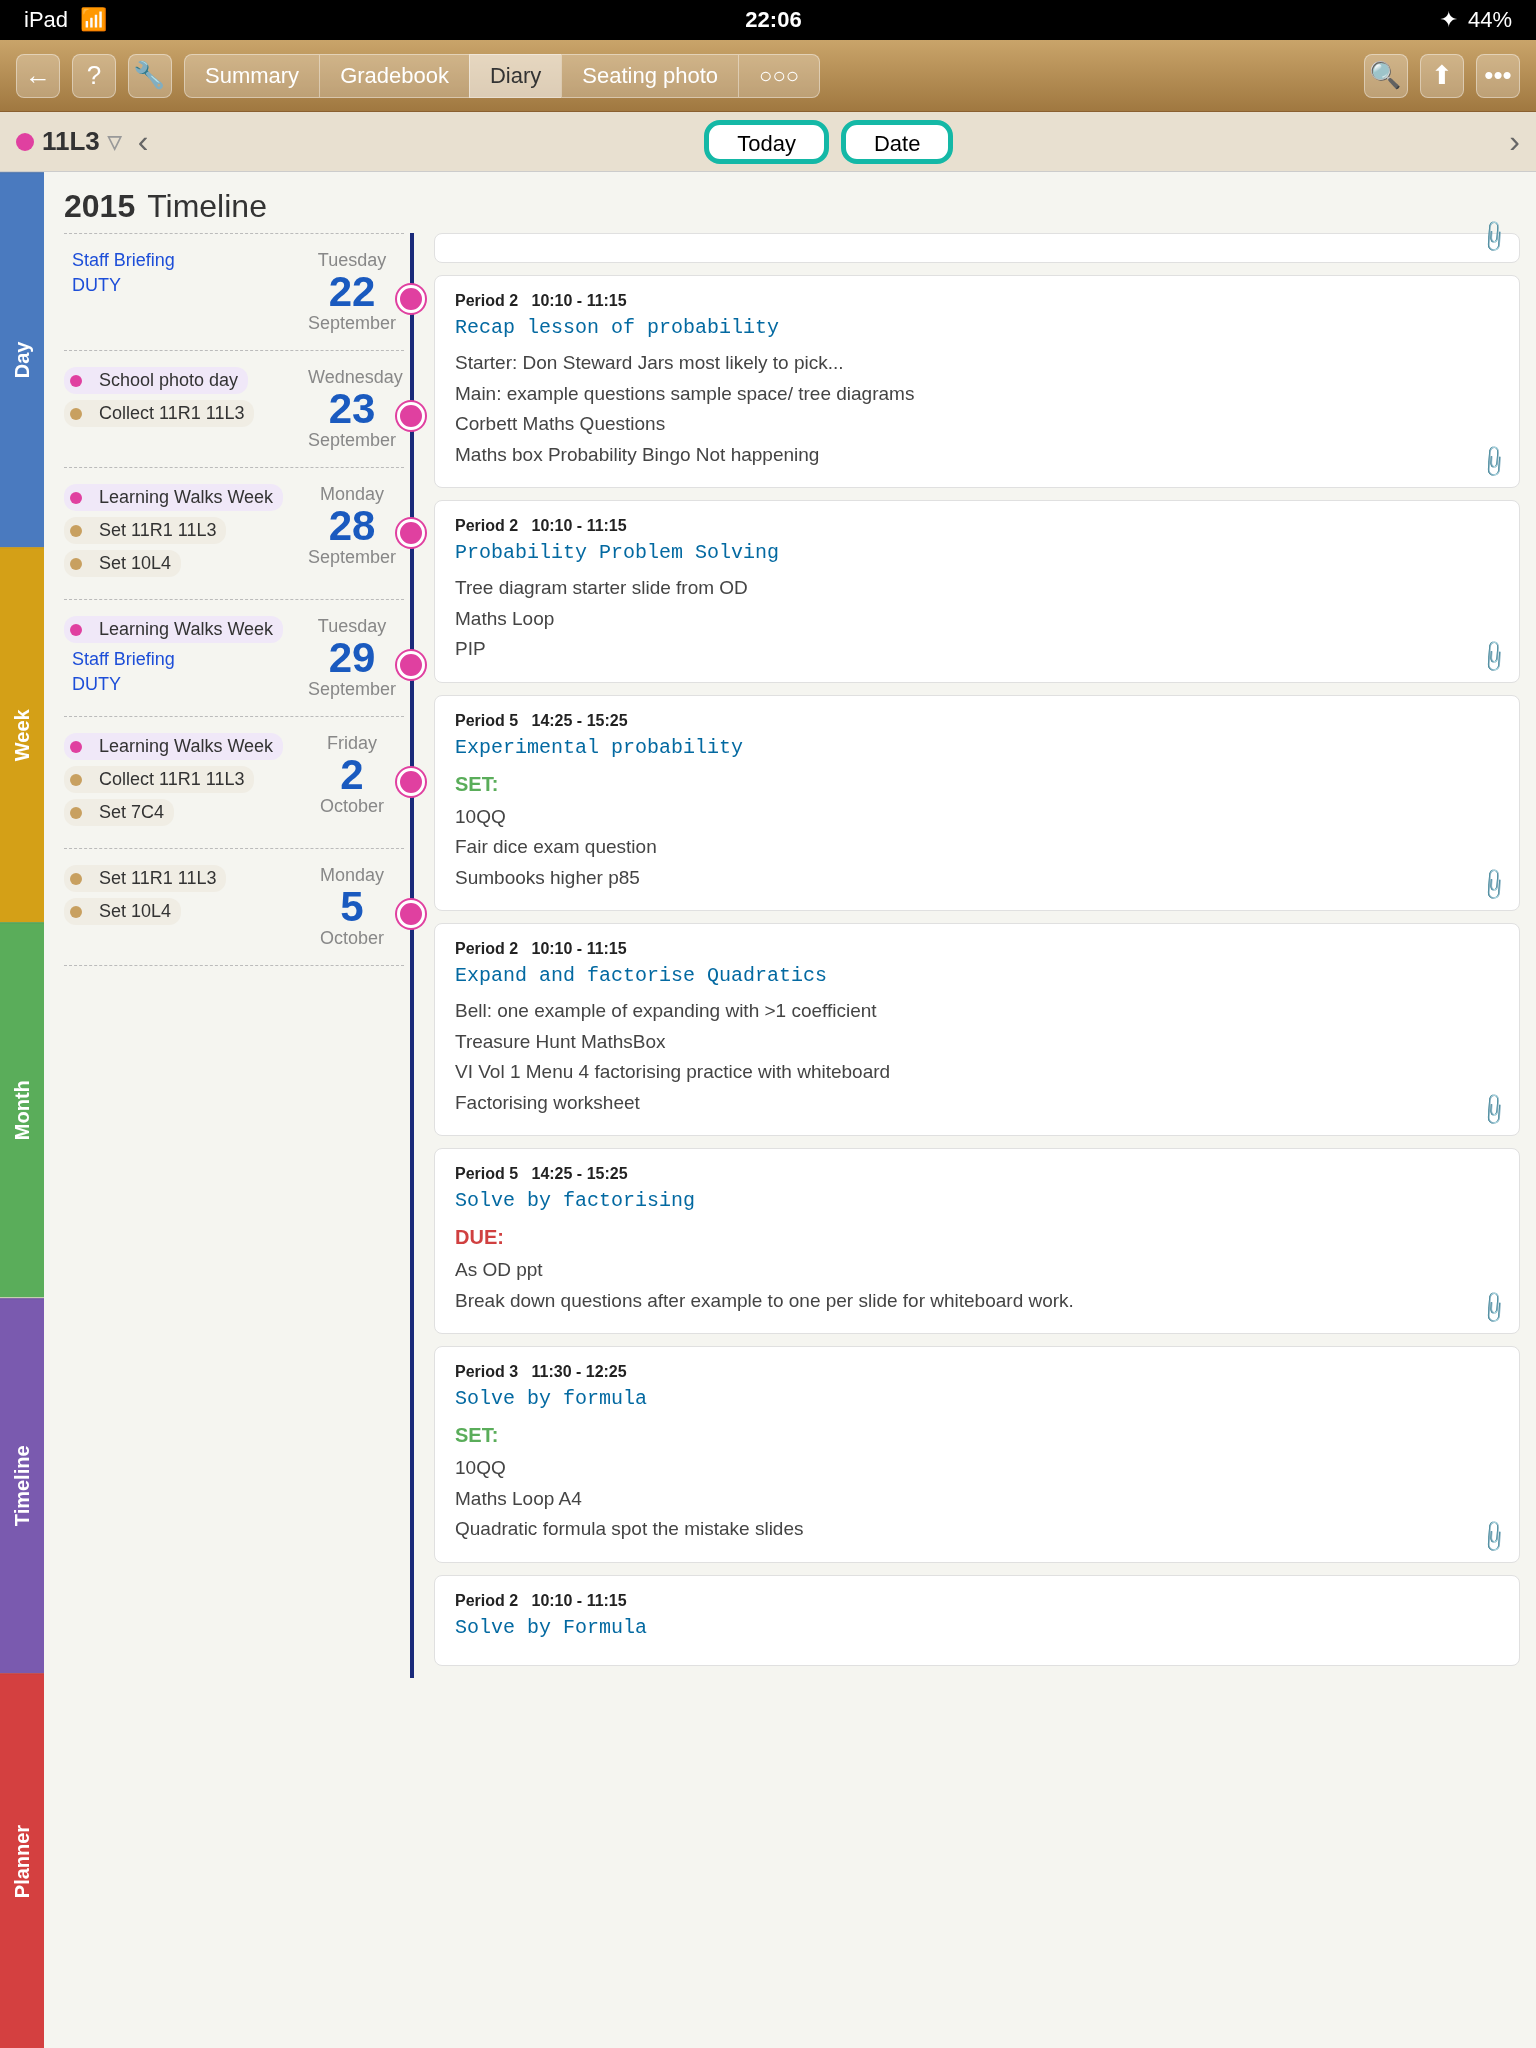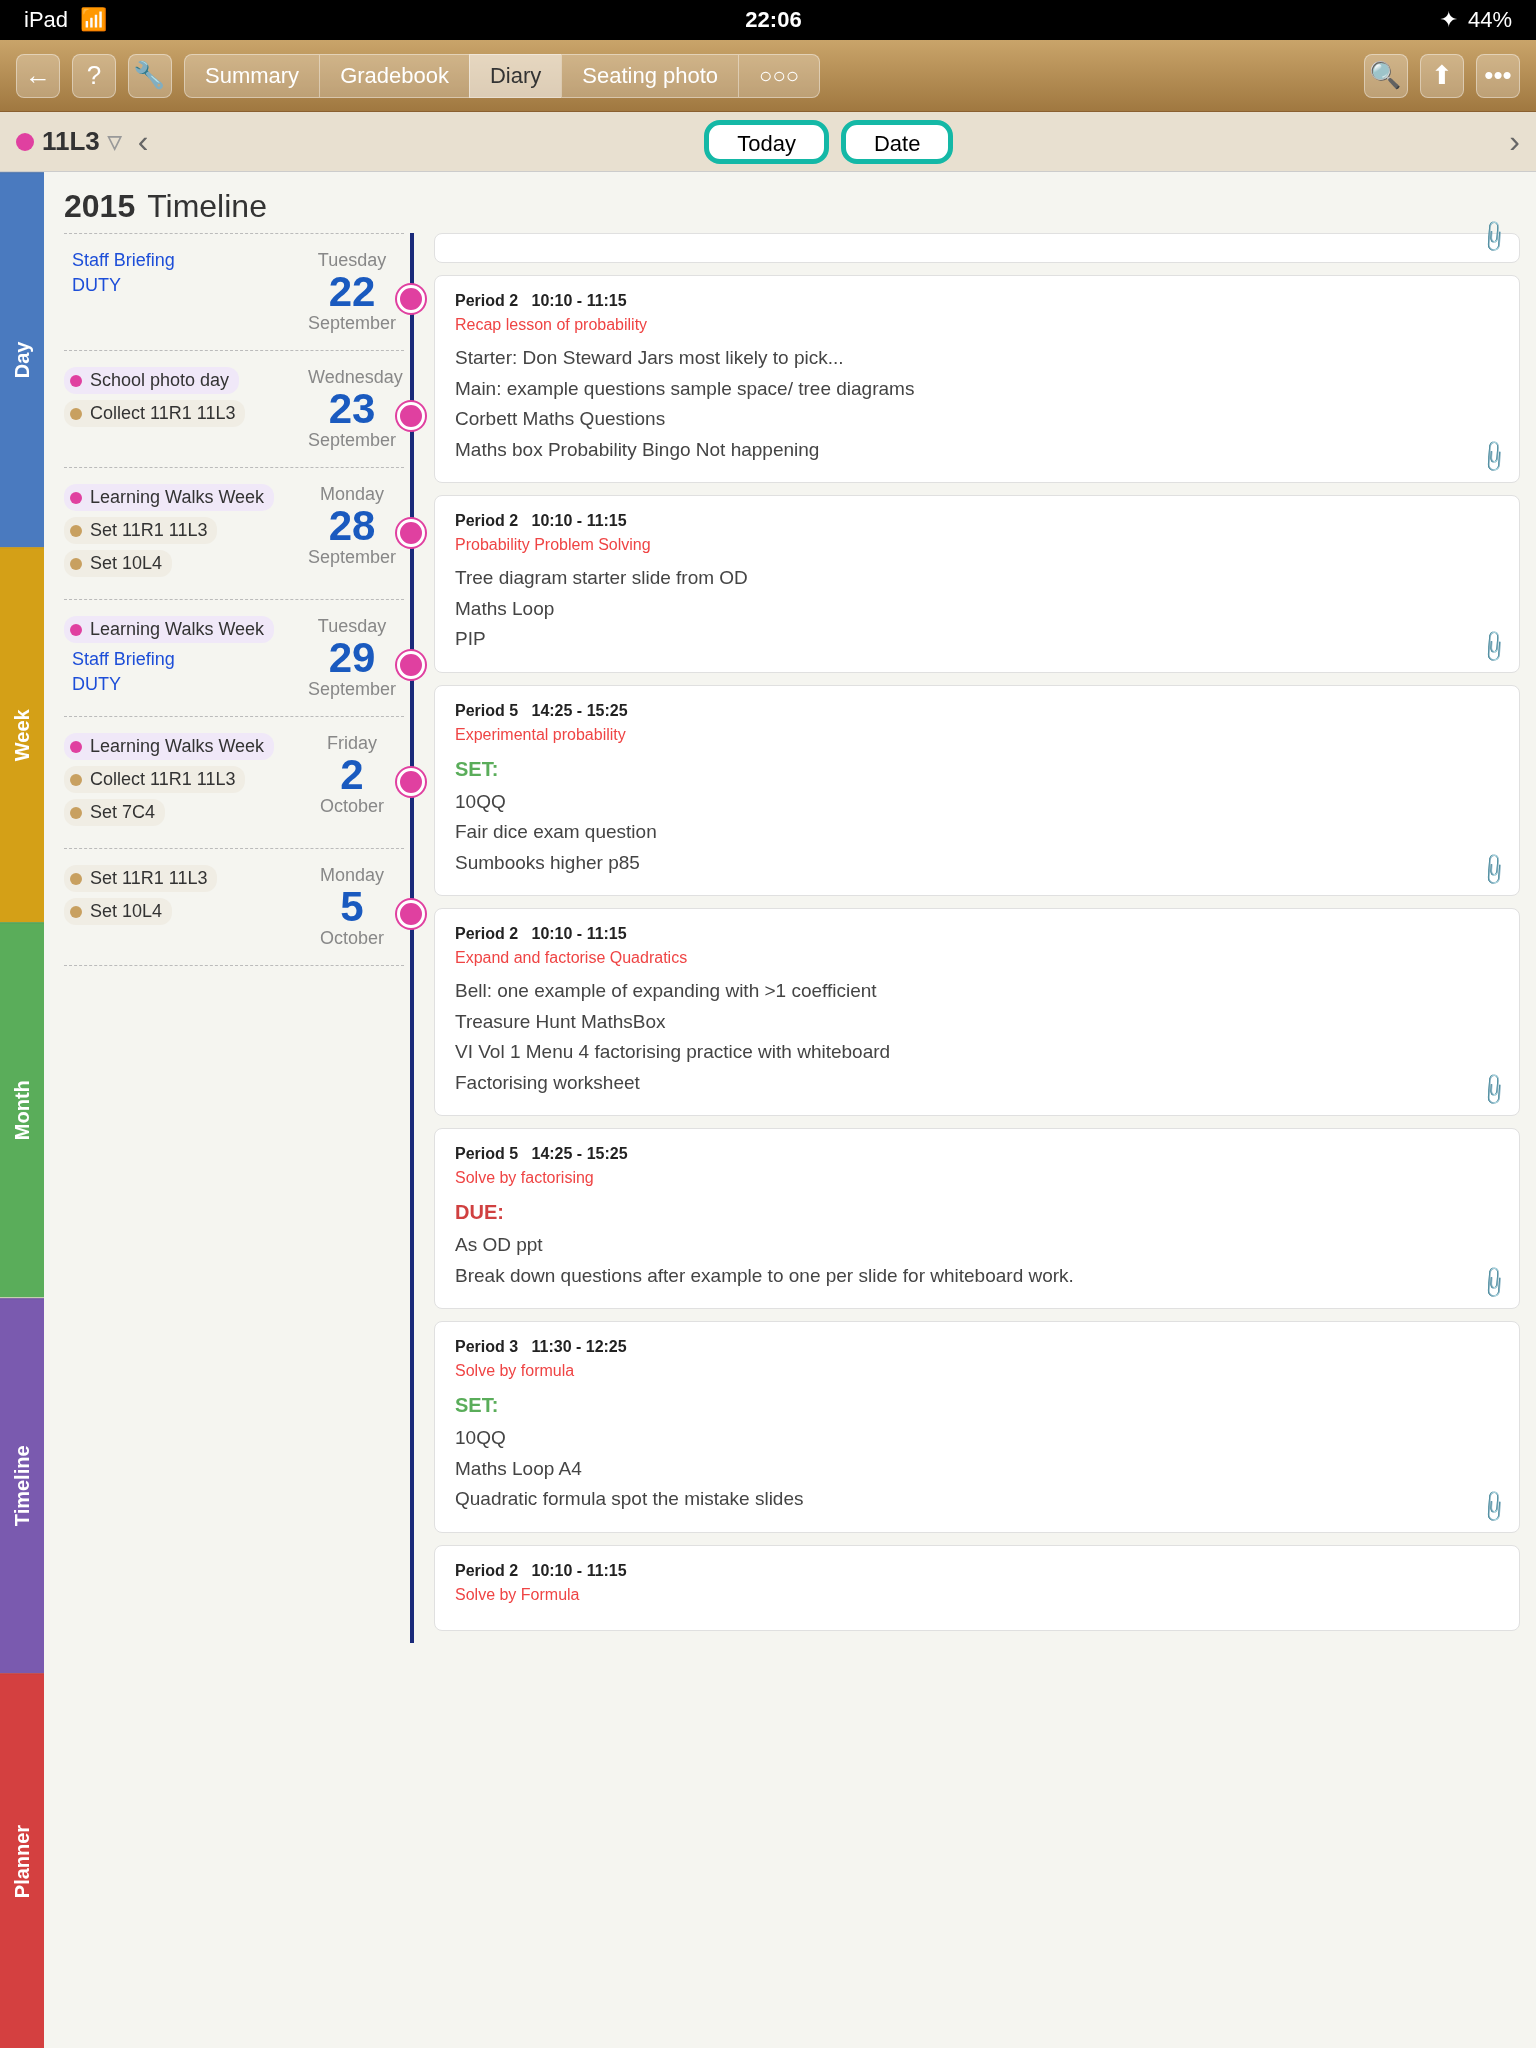--- a/index.html
+++ b/index.html
@@ -228,21 +228,21 @@
     .section-divider {
       border: none;
       border-top: 1px dashed #bbb;
       margin: 0 0 0 20px;
     }
 
     
     .event-tag {
       display: inline-flex;
       align-items: center;
-      gap: 8px;
+      gap: 17px;
       font-size: 18px;
       margin-bottom: 6px;
       padding: 3px 10px 3px 6px;
       border-radius: 12px;
       background: #f0e8f8;
       color: #333;
       max-width: 230px;
     }
     .event-tag .dot {
       width: 12px;
@@ -271,23 +271,24 @@
       margin-bottom: 12px;
       position: relative;
     }
     .lesson-header {
       font-size: 16px;
       font-weight: 700;
       color: #222;
       margin-bottom: 6px;
     }
     .lesson-title {
-      font-size: 16px;
-      color: #ef4444;
+      font-size: 20px;
+      color: #0369a1;
       margin-bottom: 10px;
+      font-family: Liberation Mono, monospace;
     }
     .lesson-body {
       font-size: 19px;
       color: #444;
       line-height: 1.5;
     }
     .lesson-body p { margin-bottom: 2px; }
     .set-label { color: #5aad5a; font-weight: 700; font-size: 20px; margin: 8px 0 4px; }
     .due-label { color: #d04040; font-weight: 700; font-size: 20px; margin: 8px 0 4px; }
     .attach-icon {

